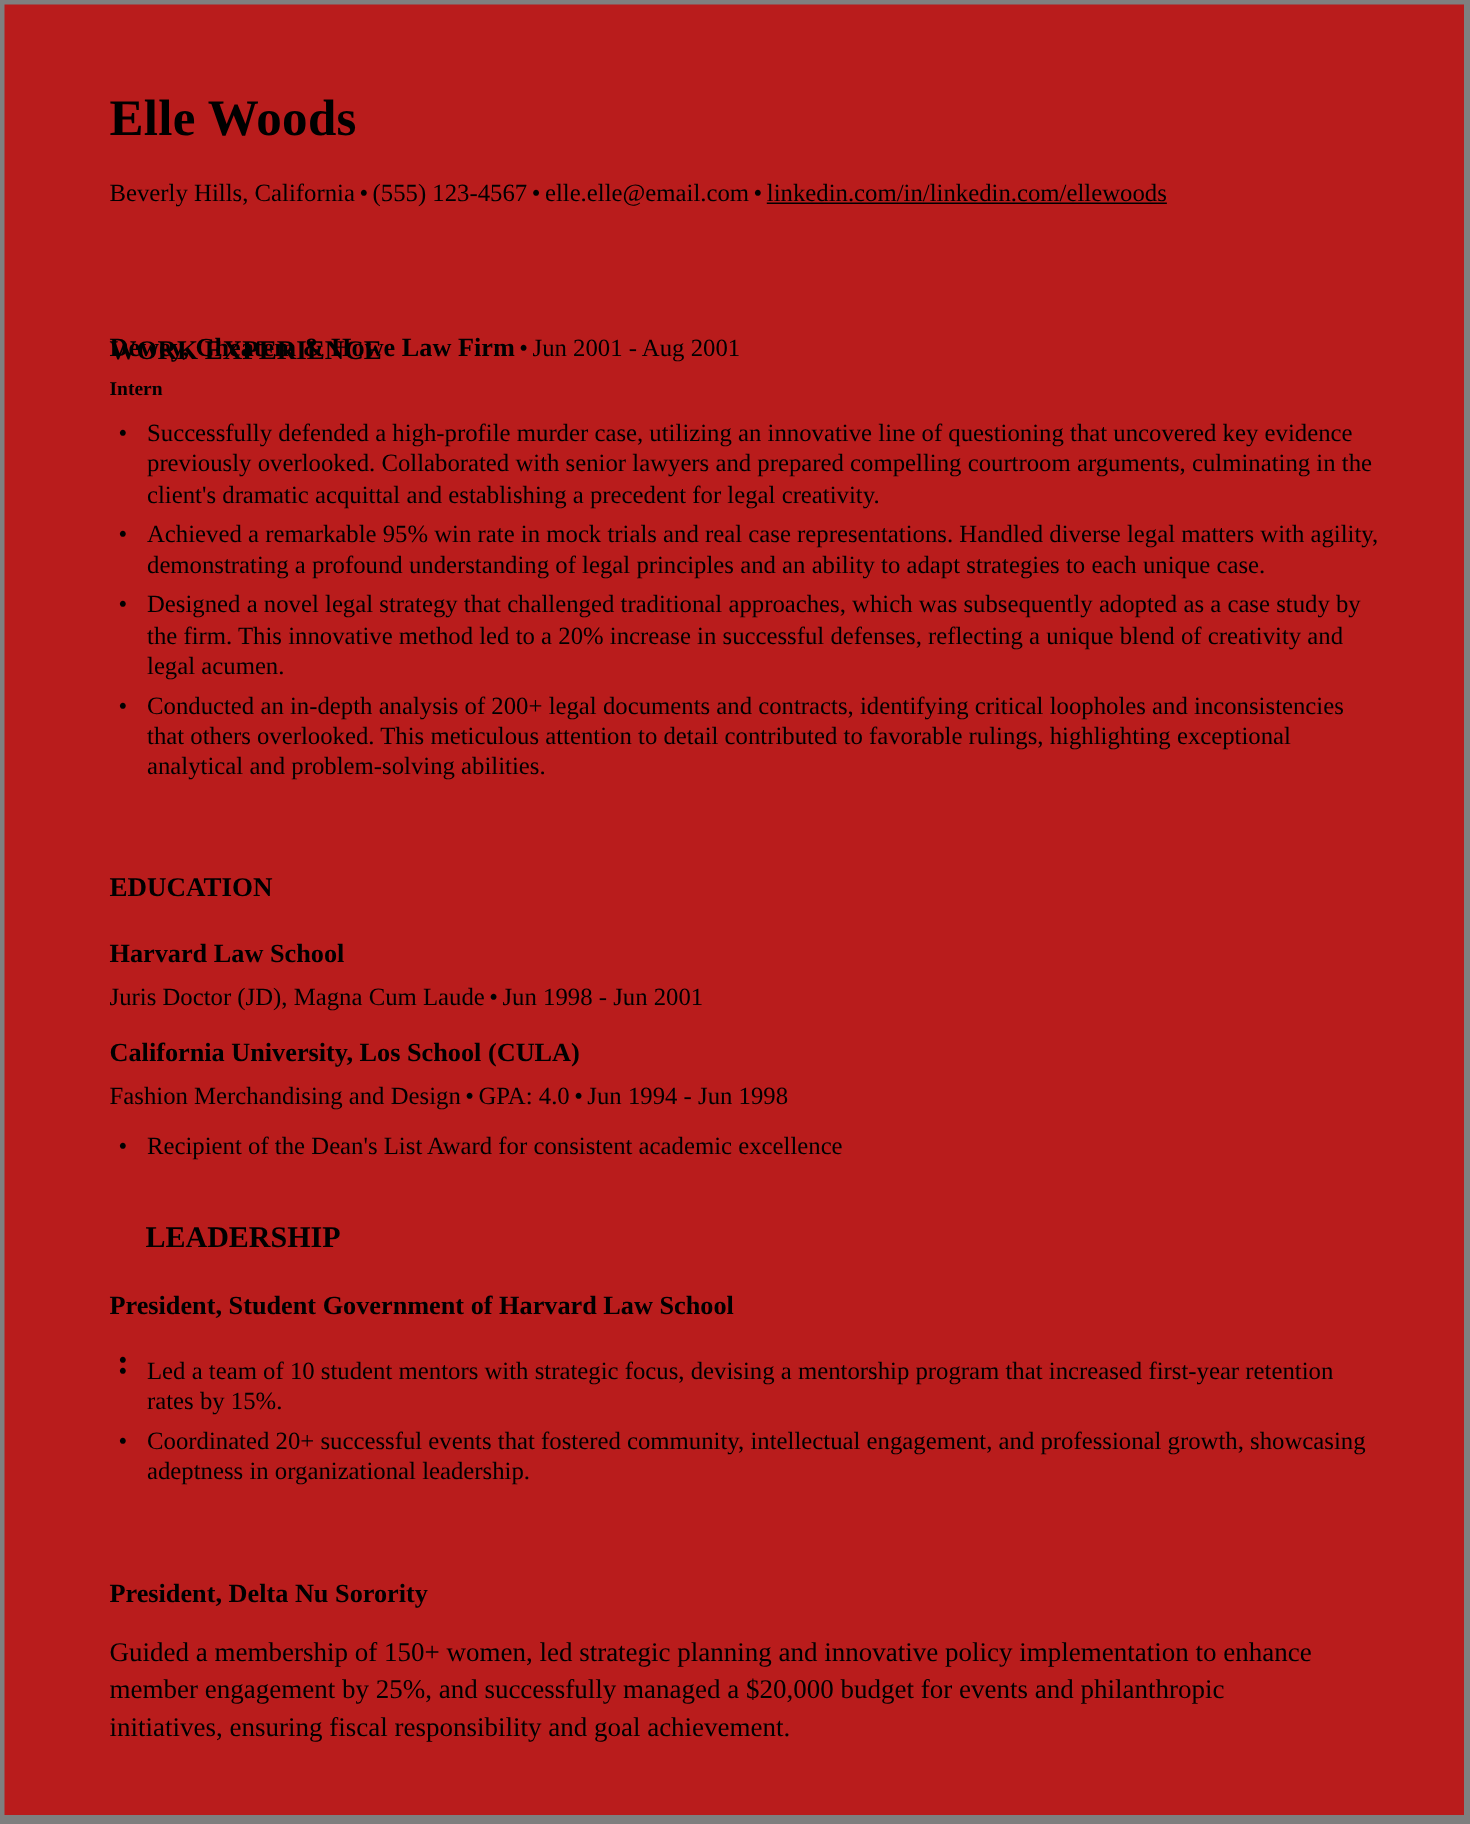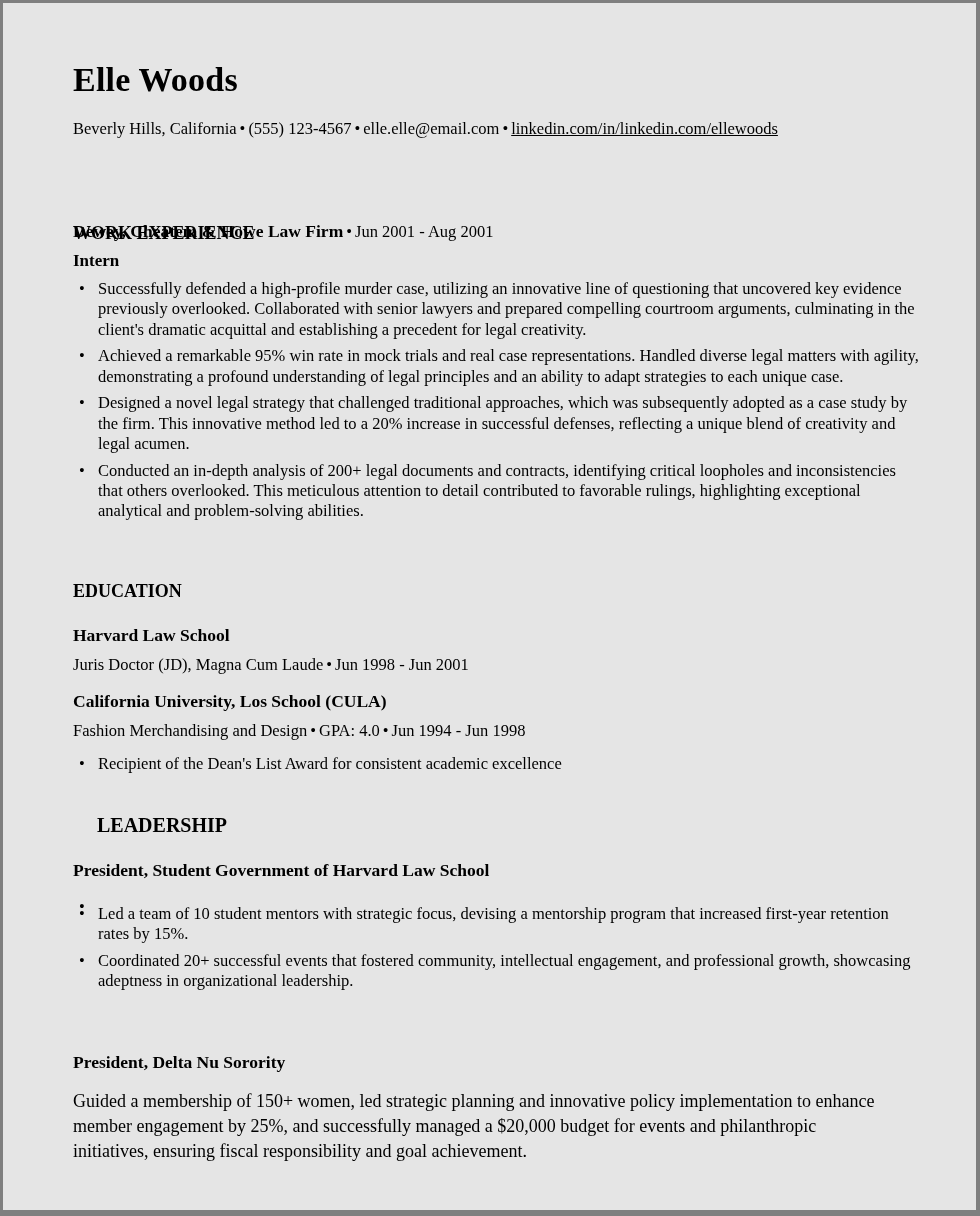--- a/index.html
+++ b/index.html
@@ -5,35 +5,35 @@
     html, body { margin: 0; padding: 0; background: #ffffff; }
     body { width: 980px; height: 1216px; overflow: hidden; }
     .frame {
       position: relative;
       width: 980px; height: 1216px;
       box-sizing: border-box;
       border-left: 3px solid #7f7f7f;
       border-right: 4px solid #7f7f7f;
       border-top: 3px solid #7f7f7f;
       border-bottom: 6px solid #7f7f7f;
-      background: #e5e5e5;
+      background: #b91c1c;
       font-family: "Liberation Serif", "DejaVu Serif", serif;
       color: #000;
     }
     .page { position: absolute; left: 70px; top: 0; width: 850px; }
     .name { position: absolute; top: 58px; left: 0; font-size: 34px; font-weight: bold; margin: 0; letter-spacing: 0.2px; }
     .contact { position: absolute; top: 116px; left: 0; font-size: 16.5px; white-space: nowrap; }
     .contact a { color: #000; text-decoration: underline; }
     .sep { padding: 0 3px; }
     .abs { position: absolute; left: 0; }
     .section-title { font-size: 18px; font-weight: bold; margin: 0; }
     .section-title.lg { font-size: 20px; margin-left: 24px; }
     .org { font-size: 17.5px; font-weight: bold; }
     .meta { font-size: 16.5px; font-weight: normal; }
-    .role { font-size: 17px; font-weight: bold; }
+    .role { font-size: 13px; font-weight: bold; }
     .line { font-size: 16.5px; white-space: nowrap; }
     ul.bullets { list-style: none; margin: 0; padding: 0; width: 850px; }
     ul.bullets li { position: relative; padding-left: 25px; font-size: 16.5px; line-height: 20.3px; margin-bottom: 6.5px; }
     ul.bullets li .dot { position: absolute; left: 6px; top: 0; }
     .para { font-size: 18px; line-height: 25px; width: 820px; }
   </style>
 </head>
 <body>
 
 <div class="frame">

